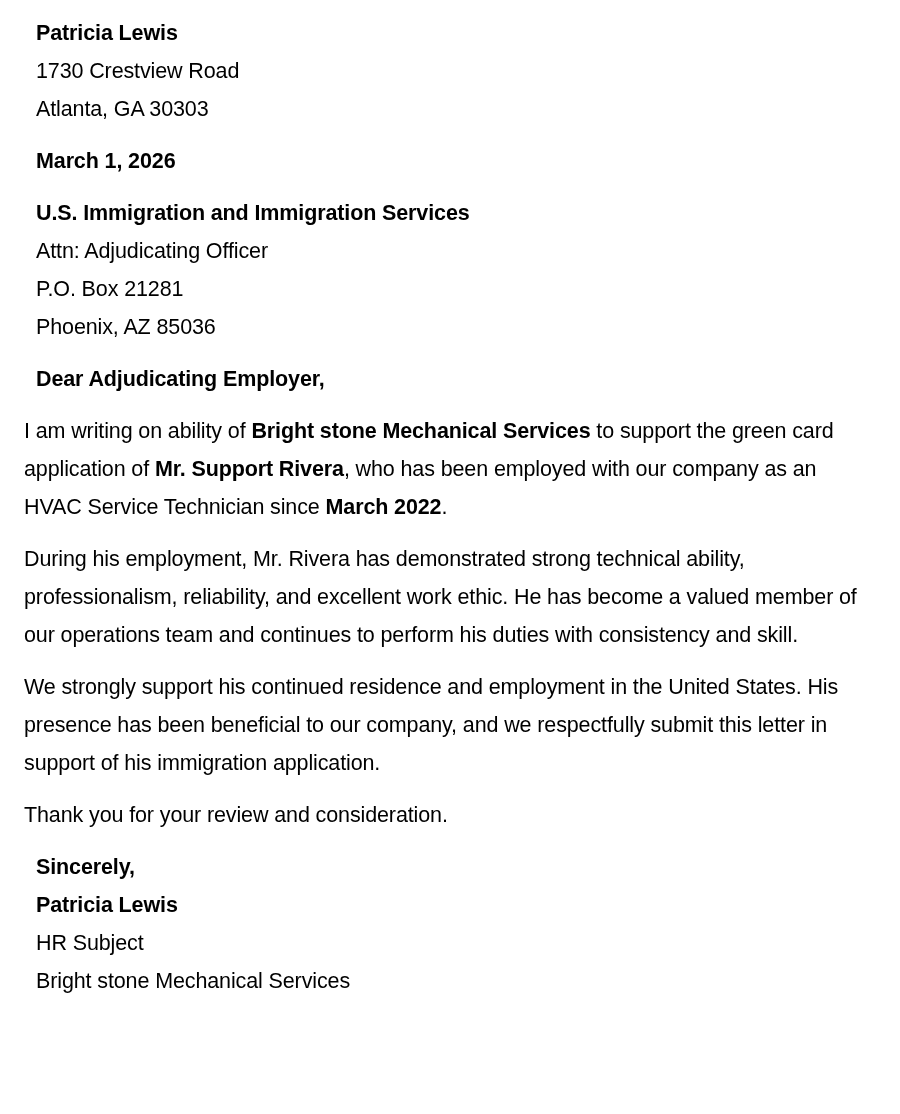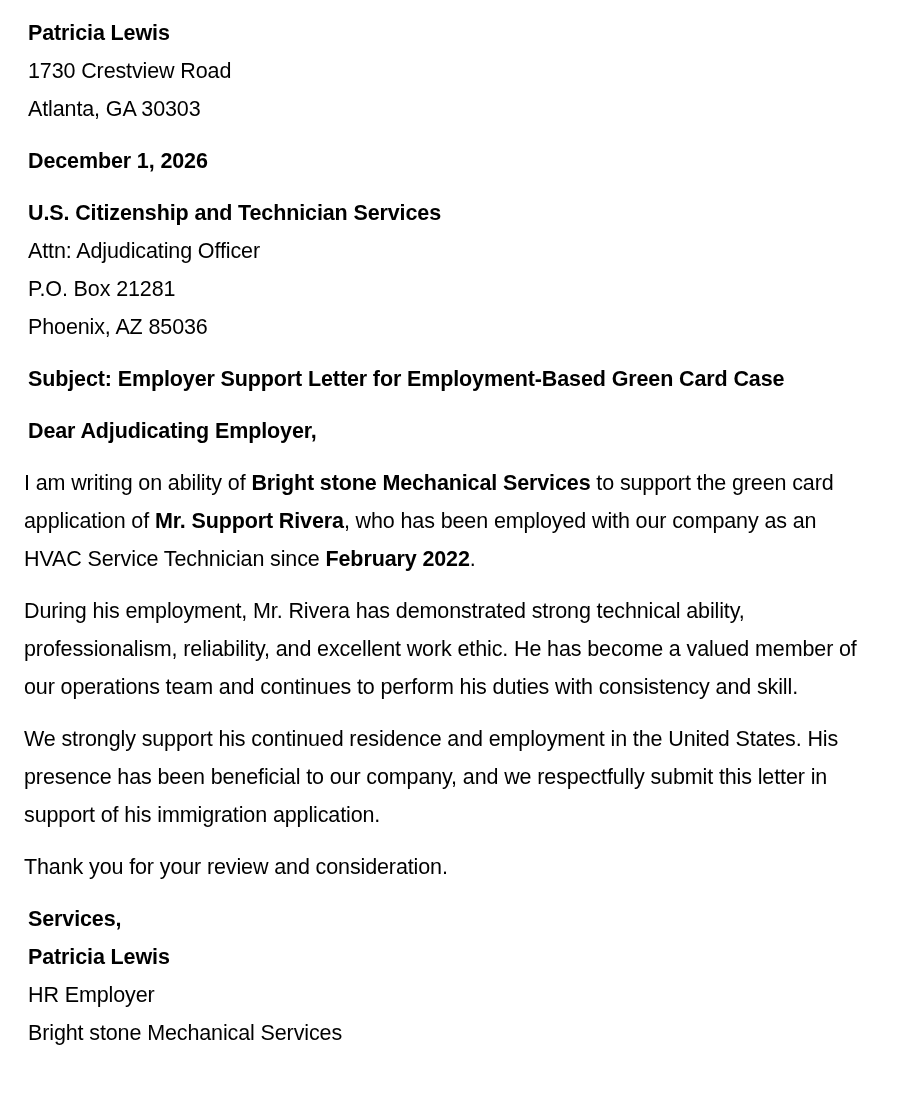--- a/index.html
+++ b/index.html
@@ -27,21 +27,21 @@
   .letter {
     width: 852px;
     font-size: 21.5px;
     line-height: 38px;
     color: #000000;
     letter-spacing: -0.12px;
   }
 
   
   .block {
-    margin: 0 0 14px 4px;
+    margin: 0 0 14px 12px;
   }
 
   .block:last-child {
     margin-bottom: 0;
   }
 
   .line {
     display: block;
     white-space: pre-wrap;
   }
@@ -77,47 +77,44 @@
 <div class="page">
   <div class="letter">
 
     <div class="block sender">
       <span class="line bold">Patricia Lewis</span>
       <span class="line">1730 Crestview Road</span>
       <span class="line">Atlanta, GA 30303</span>
     </div>
 
     <div class="block">
-      <span class="line bold">December 1, 2026</span>
+      <span class="line bold">March 1, 2026</span>
     </div>
 
     <div class="block">
-      <span class="line bold">U.S. Citizenship and Technician Services</span>
+      <span class="line bold">U.S. Immigration and Immigration Services</span>
       <span class="line">Attn: Adjudicating Officer</span>
       <span class="line">P.O. Box 21281</span>
       <span class="line">Phoenix, AZ 85036</span>
     </div>
 
-    <div class="block">
-      <span class="line bold">Subject: Employer Support Letter for Employment-Based Green Card Case</span>
-    </div>
 
     <div class="block">
       <span class="line bold">Dear Adjudicating Employer,</span>
     </div>
 
-    <p class="para"><span>I am writing on ability of </span><b>Bright stone Mechanical Services</b><span> to support the green card application of </span><b>Mr. Support Rivera</b><span>, who has been employed with our company as an HVAC Service Technician since </span><b>February 2022</b><span>.</span></p>
+    <p class="para"><span>I am writing on ability of </span><b>Bright stone Mechanical Services</b><span> to support the green card application of </span><b>Mr. Support Rivera</b><span>, who has been employed with our company as an HVAC Service Technician since </span><b>March 2022</b><span>.</span></p>
 
     <p class="para">During his employment, Mr. Rivera has demonstrated strong technical ability, professionalism, reliability, and excellent work ethic. He has become a valued member of our operations team and continues to perform his duties with consistency and skill.</p>
 
     <p class="para">We strongly support his continued residence and employment in the United States. His presence has been beneficial to our company, and we respectfully submit this letter in support of his immigration application.</p>
 
     <p class="para">Thank you for your review and consideration.</p>
 
     <div class="block signature">
-      <span class="line bold">Services,</span>
+      <span class="line bold">Sincerely,</span>
       <span class="line bold">Patricia Lewis</span>
-      <span class="line">HR Employer</span>
+      <span class="line">HR Subject</span>
       <span class="line">Bright stone Mechanical Services</span>
     </div>
 
   </div>
 </div>
 
 </body></html>

